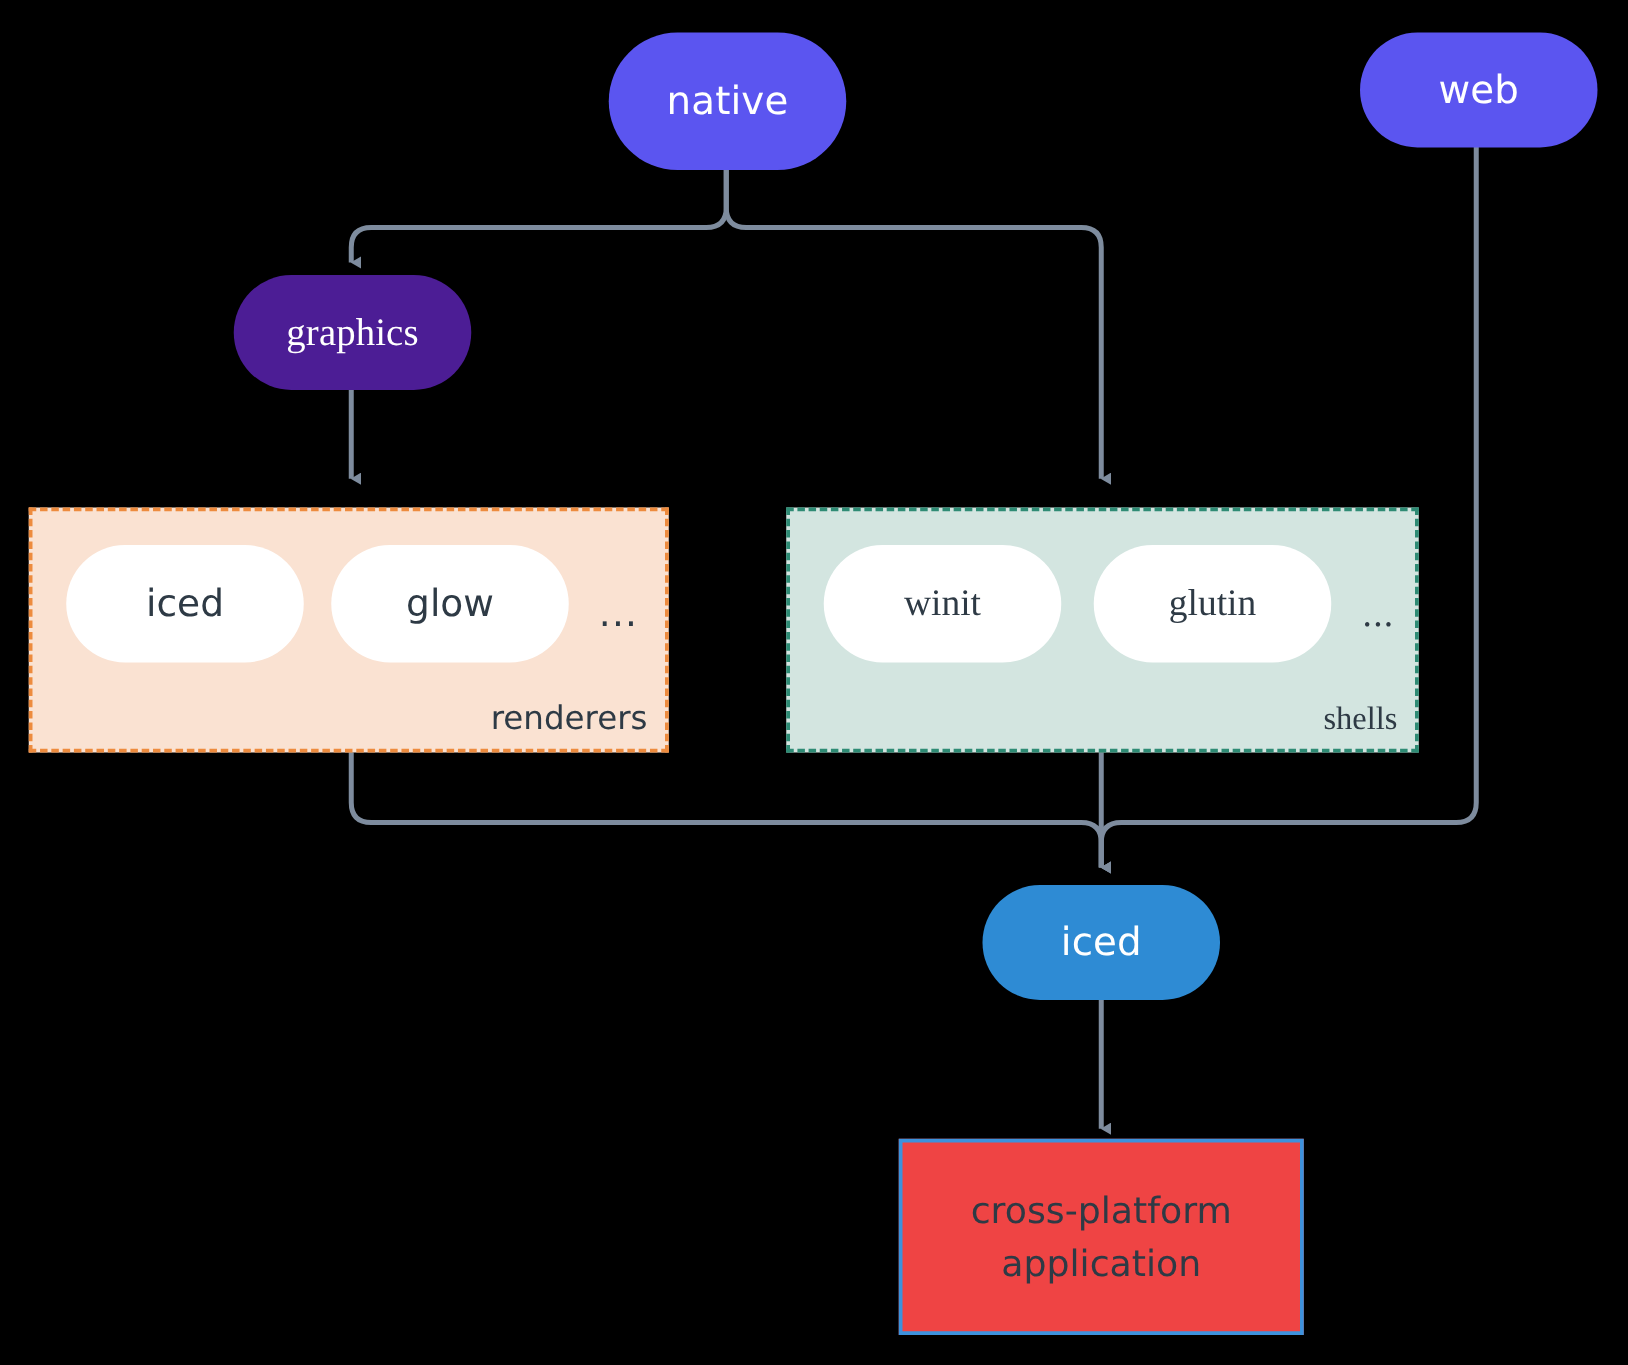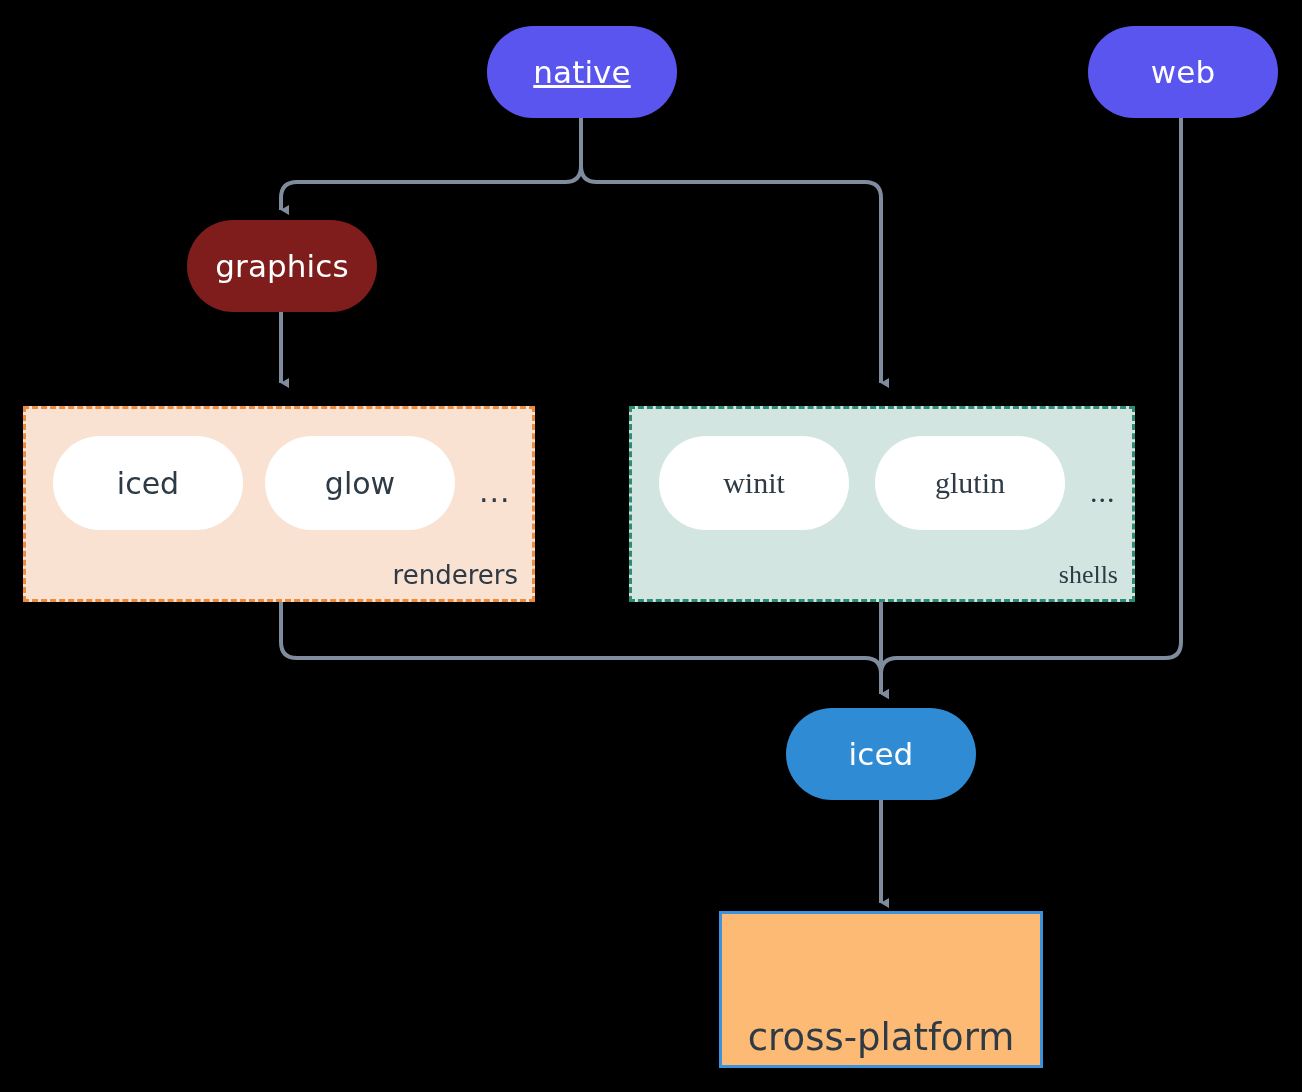--- a/index.html
+++ b/index.html
@@ -37,21 +37,21 @@
   }
 
   .pill-stage {
     border-radius: 999px;
     color: #ffffff;
     font-size: 31px;
     letter-spacing: 0.1px;
   }
   .pill-native { background: #5B55F0; }
   .pill-web    { background: #5B55F0; }
-  .pill-graphics { background: #7f1d1d; }
+  .pill-graphics { background: #4c1d95; font-family: Liberation Serif, serif; }
   .pill-iced   { background: #2E8BD4; text-align: center; }
 
   
   .cluster {
     position: absolute;
     box-sizing: border-box;
     border-style: dashed;
     border-width: 3px;
   }
   .cluster-renderers {
@@ -89,26 +89,26 @@
     font-size: 30px;
     letter-spacing: 1px;
     line-height: 1;
   }
 
   
   .rect-node {
     position: absolute;
     box-sizing: border-box;
     display: flex;
-    align-items: flex-end;
+    align-items: center;
     justify-content: center;
-    background: #fdba74;
+    background: #ef4444;
     border: 3px solid #3D92DD;
     color: #2E3A45;
-    font-size: 37px;
+    font-size: 29px;
     line-height: 1.45;
     text-align: center;
   }
 </style>
 </head>
 <body>
 
 <div id="stage">
 
   <svg id="edges" viewBox="0 0 1302 1092" width="1302" height="1092" xmlns="http://www.w3.org/2000/svg">
@@ -129,21 +129,21 @@
       <path d="M 281 602 L 281 642 Q 281 658 297 658 L 865 658 Q 881 658 881 674 L 881 694" marker-end="url(#arrowhead)"></path>
 
       <path d="M 881 602 L 881 694" marker-end="url(#arrowhead)"></path>
 
       <path d="M 1181 116 L 1181 642 Q 1181 658 1165 658 L 897 658 Q 881 658 881 674 L 881 694" marker-end="url(#arrowhead)"></path>
 
       <path d="M 881 800 L 881 903" marker-end="url(#arrowhead)"></path>
     </g>
   </svg>
 
-  <div class="node pill-stage pill-native" style="left:487px; top:26px; width:190px; height:92px;text-decoration:underline;">
+  <div class="node pill-stage pill-native" style="left:487px; top:26px; width:190px; height:110px;">
     <span>native</span>
   </div>
 
   <div class="node pill-stage pill-web" style="left:1088px; top:26px; width:190px; height:92px;">
     <span>web</span>
   </div>
 
   <div class="node pill-stage pill-graphics" style="left:187px; top:220px; width:190px; height:92px;">
     <span>graphics</span>
   </div>
@@ -178,16 +178,17 @@
     <span class="cluster-label">shells</span>
   </div>
 
   <div class="node pill-stage pill-iced" style="left:786px; top:708px; width:190px; height:92px;">
     <span>iced</span>
   </div>
 
   <div class="rect-node" style="left:719px; top:911px; width:324px; height:157px;">
     <div>
       <div>cross-platform</div>
+      <div>application</div>
     </div>
   </div>
 
 </div>
 
 </body></html>

